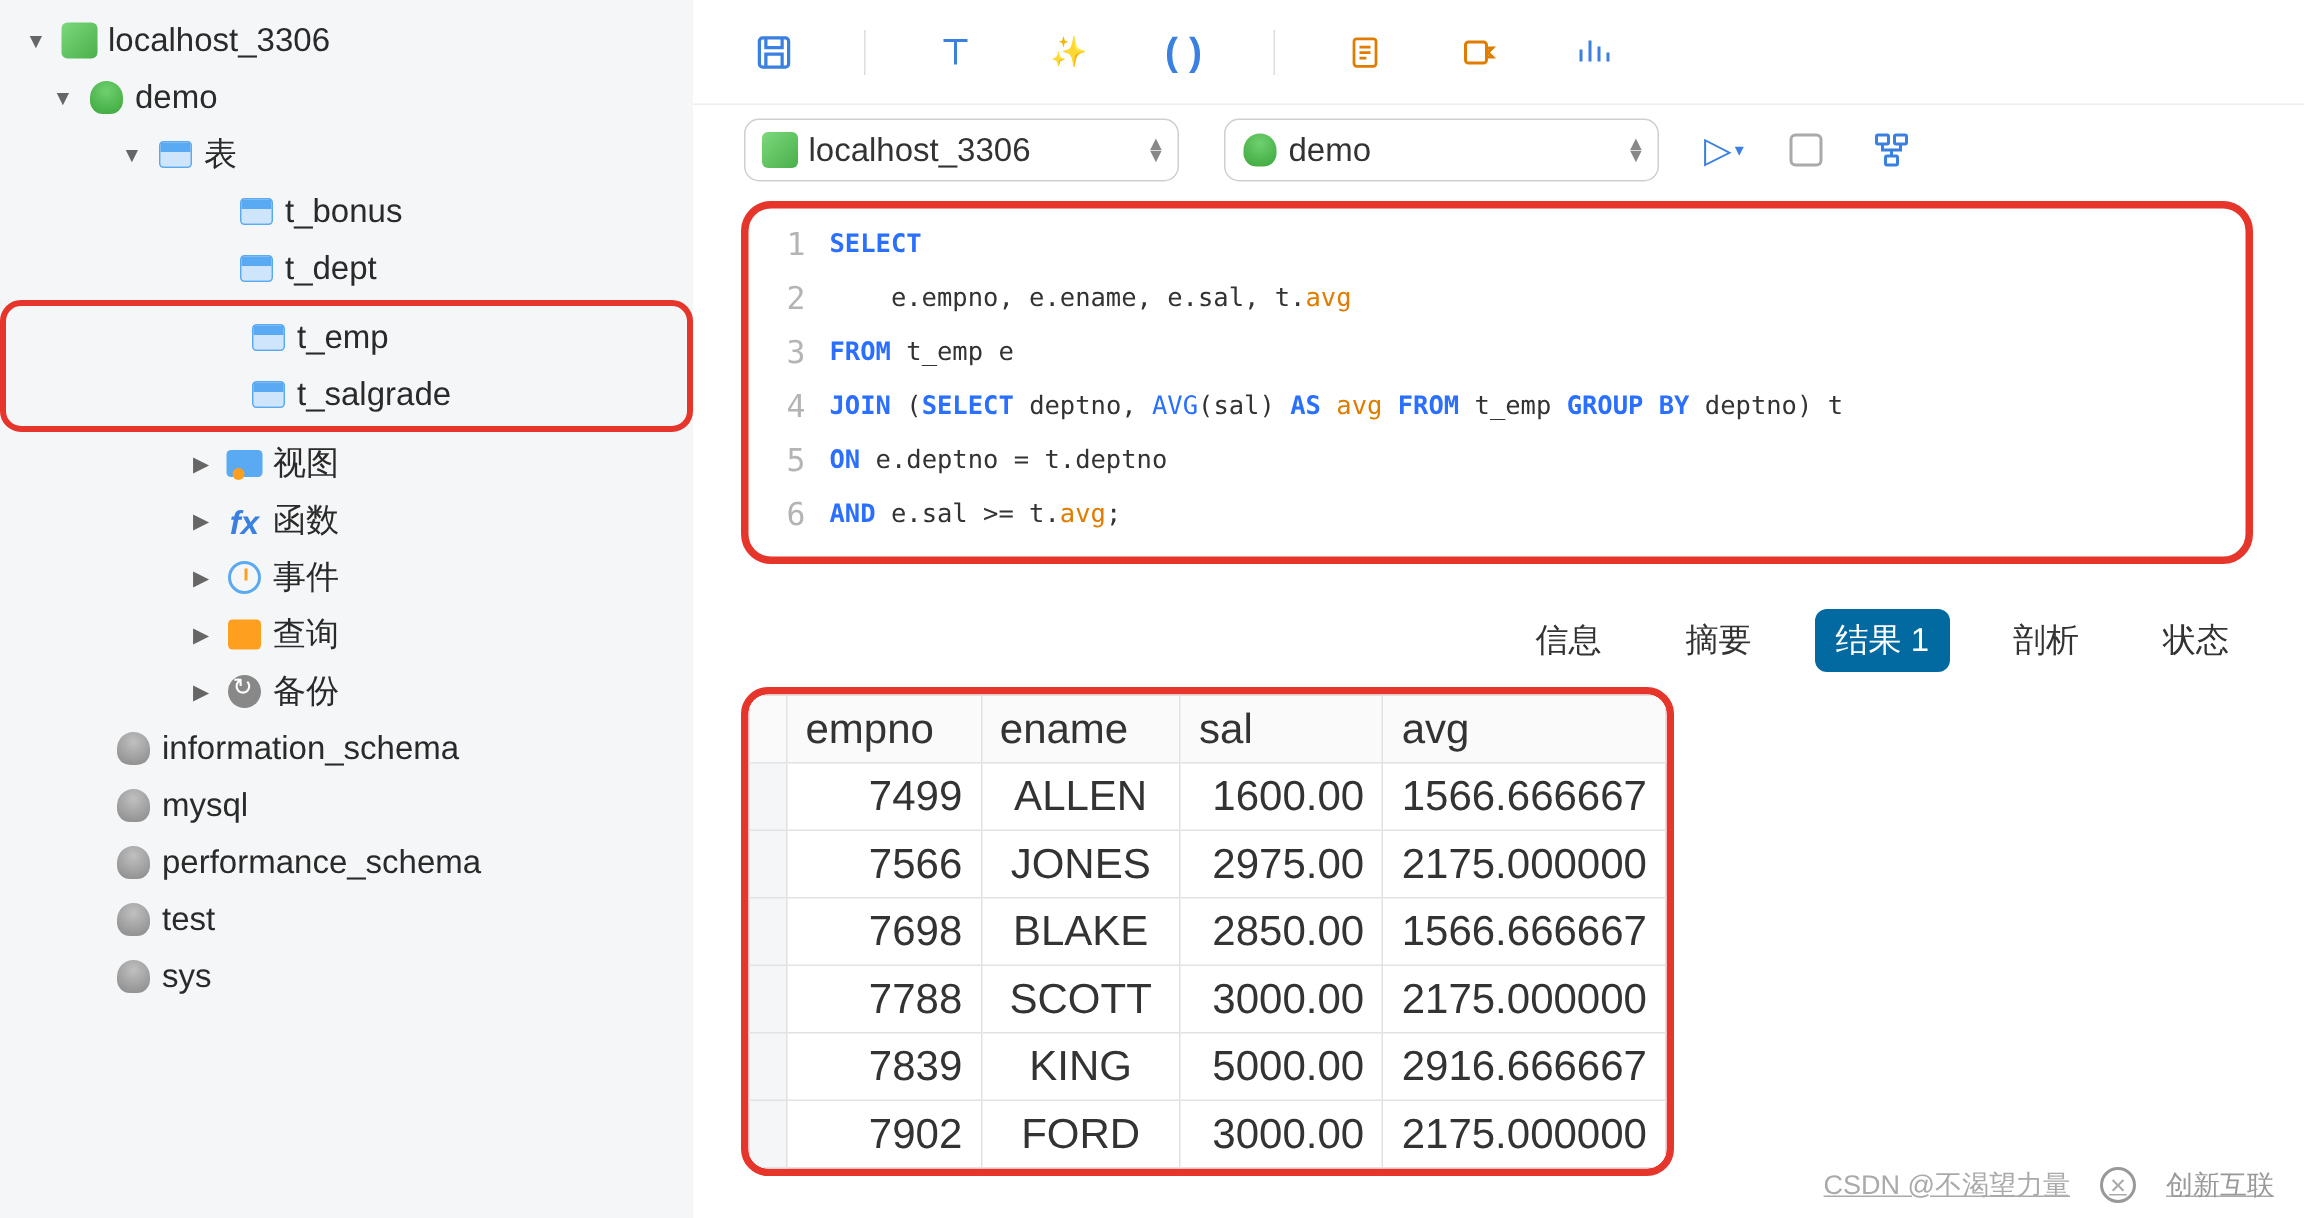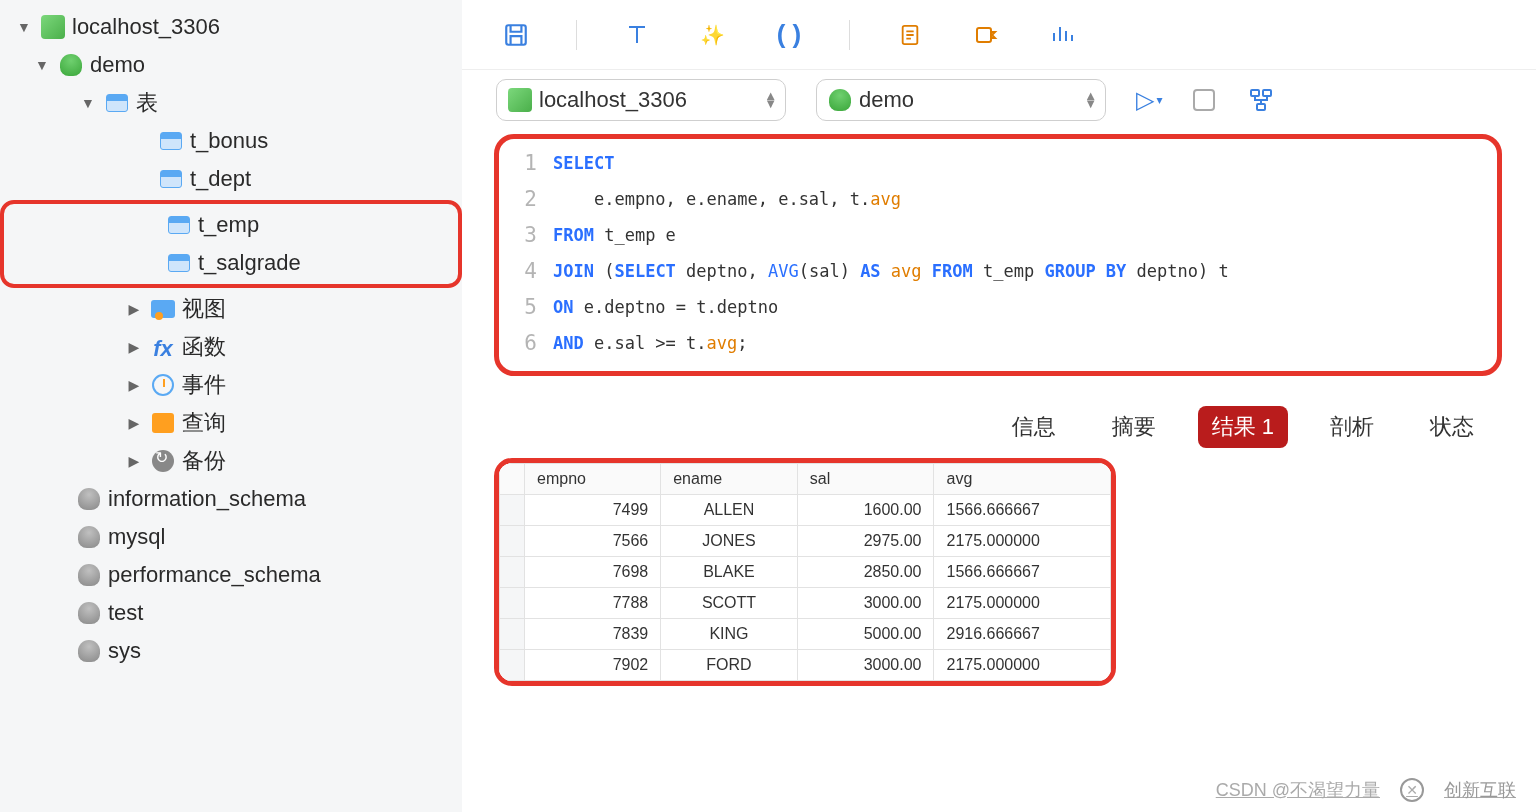--- a/index.html
+++ b/index.html
@@ -48,28 +48,28 @@
     .editor-wrap { margin: 4px 34px 0 32px; border: 5px solid #e6352b; border-radius: 20px; padding: 6px 10px 10px 10px; }
     .code-row { display: flex; }
     .gutter { width: 44px; text-align: right; padding-right: 16px; color:#b4b4b4; font-family: Menlo, Consolas, monospace; font-size: 21px; line-height: 36px; }
     .code { font-family: Menlo, Consolas, monospace; font-size: 17px; line-height: 36px; white-space: pre; }
     .kw { color: #2a6fff; font-weight: bold; }
     .fn { color: #2a6fff; }
     .al { color: #e07d00; }
     .pn { color: #333; }
     
     
-    .tabs { display: flex; justify-content: flex-end; align-items: center; gap: 28px; padding: 30px 48px 10px 0; font-size: 22px; }
+    .tabs { display: flex; justify-content: flex-end; align-items: center; gap: 28px; padding: 30px 36px 10px 0; font-size: 22px; }
     .tab { color:#333; cursor:pointer; padding: 6px 14px; }
-    .tab-active { background:#b91c1c; color:#fff; border-radius: 8px; }
+    .tab-active { background:#0369a1; color:#fff; border-radius: 8px; }
     
     
     .result-wrap { margin: 0 420px 6px 32px; border: 5px solid #e6352b; border-radius: 18px; overflow: hidden; }
     table.result { border-collapse: collapse; width: 100%; background:#fff; }
-    table.result th, table.result td { border: 1px solid #e2e2e2; padding: 6px 12px; font-size: 16px; height: 28px; }
+    table.result th, table.result td { border: 1px solid #e2e2e2; padding: 6px 12px; font-size: 28px; height: 28px; }
     table.result th { text-align: left; font-weight: 400; color:#333; background:#fafafa; }
     .col-empno { width: 140px; text-align: right; }
     .col-ename { width: 140px; text-align: center; }
     .col-sal   { width: 140px; text-align: right; }
     .col-avg   { width: 180px; text-align: left; }
     .rowhead   { width: 20px; background:#f5f6f7; }
     
     .watermark { position: absolute; right: 20px; bottom: 10px; font-size: 18px; color:#aaa; display:flex; align-items:flex-start; gap:20px;text-decoration:underline; }
     .brand { font-size:18px; color:#999; }
     .brand-ic { width:24px; height:24px; border:2px solid #999; border-radius:50%; display:inline-flex; align-items:center; justify-content:center; font-size:14px; }

